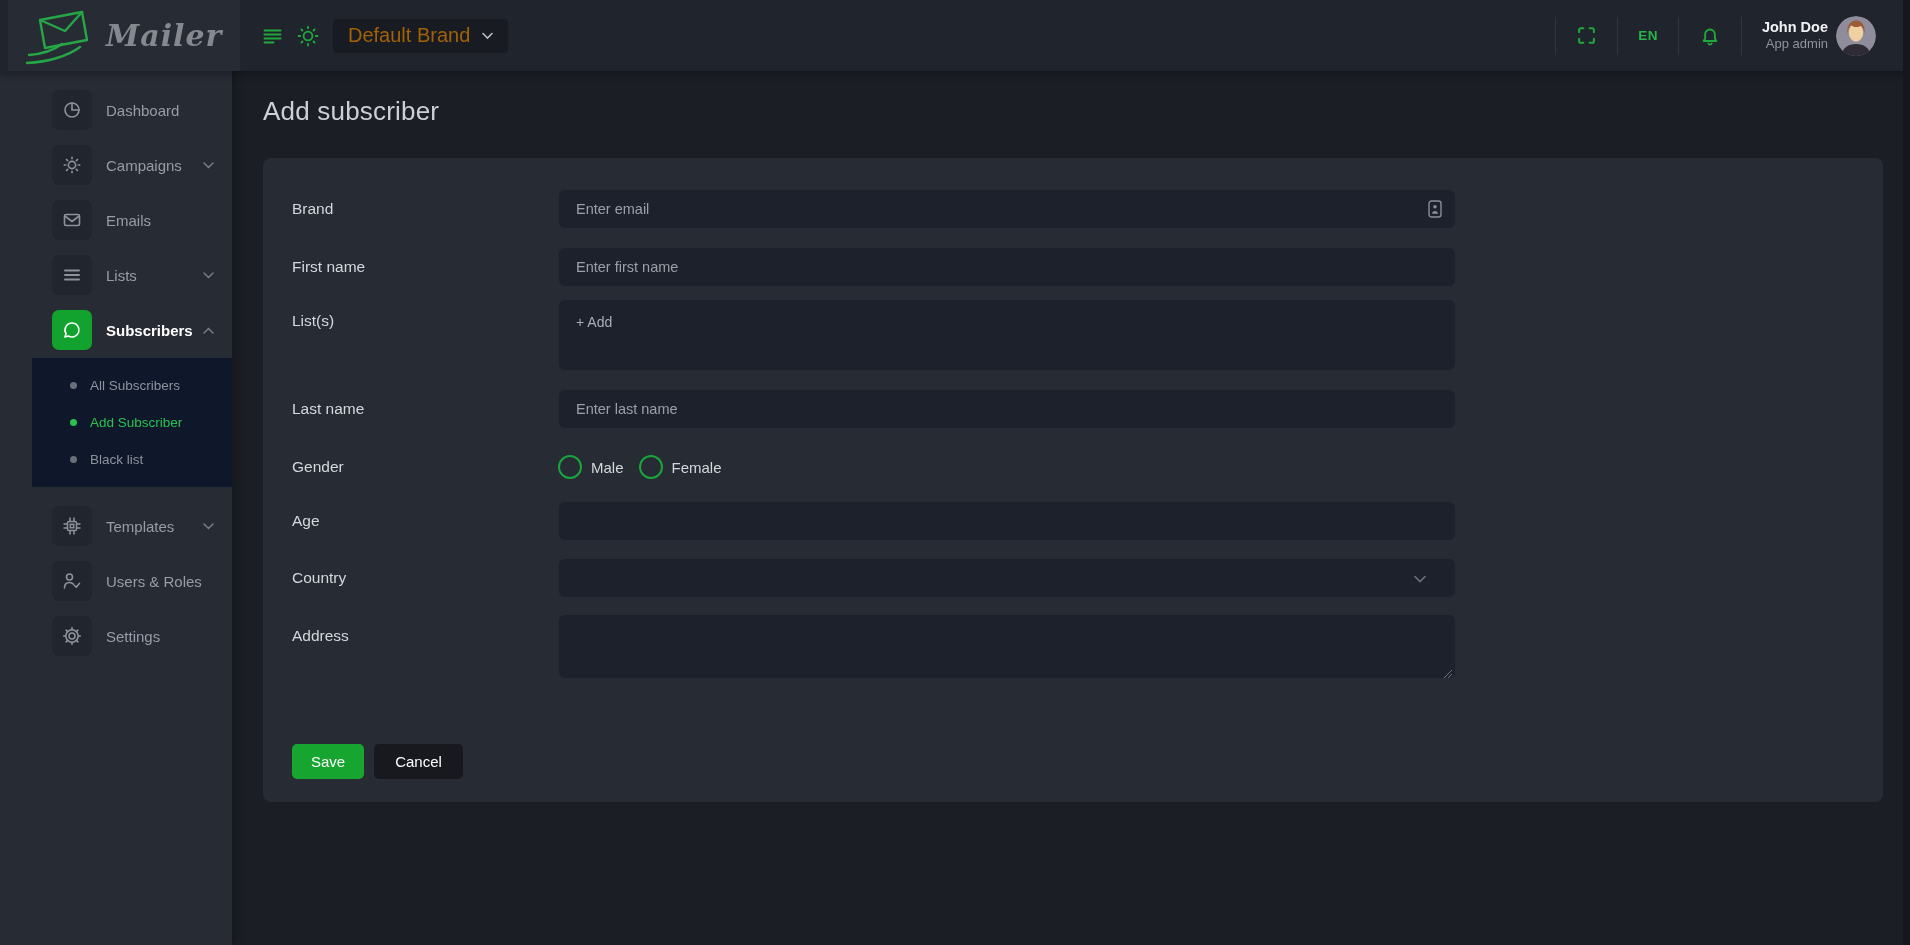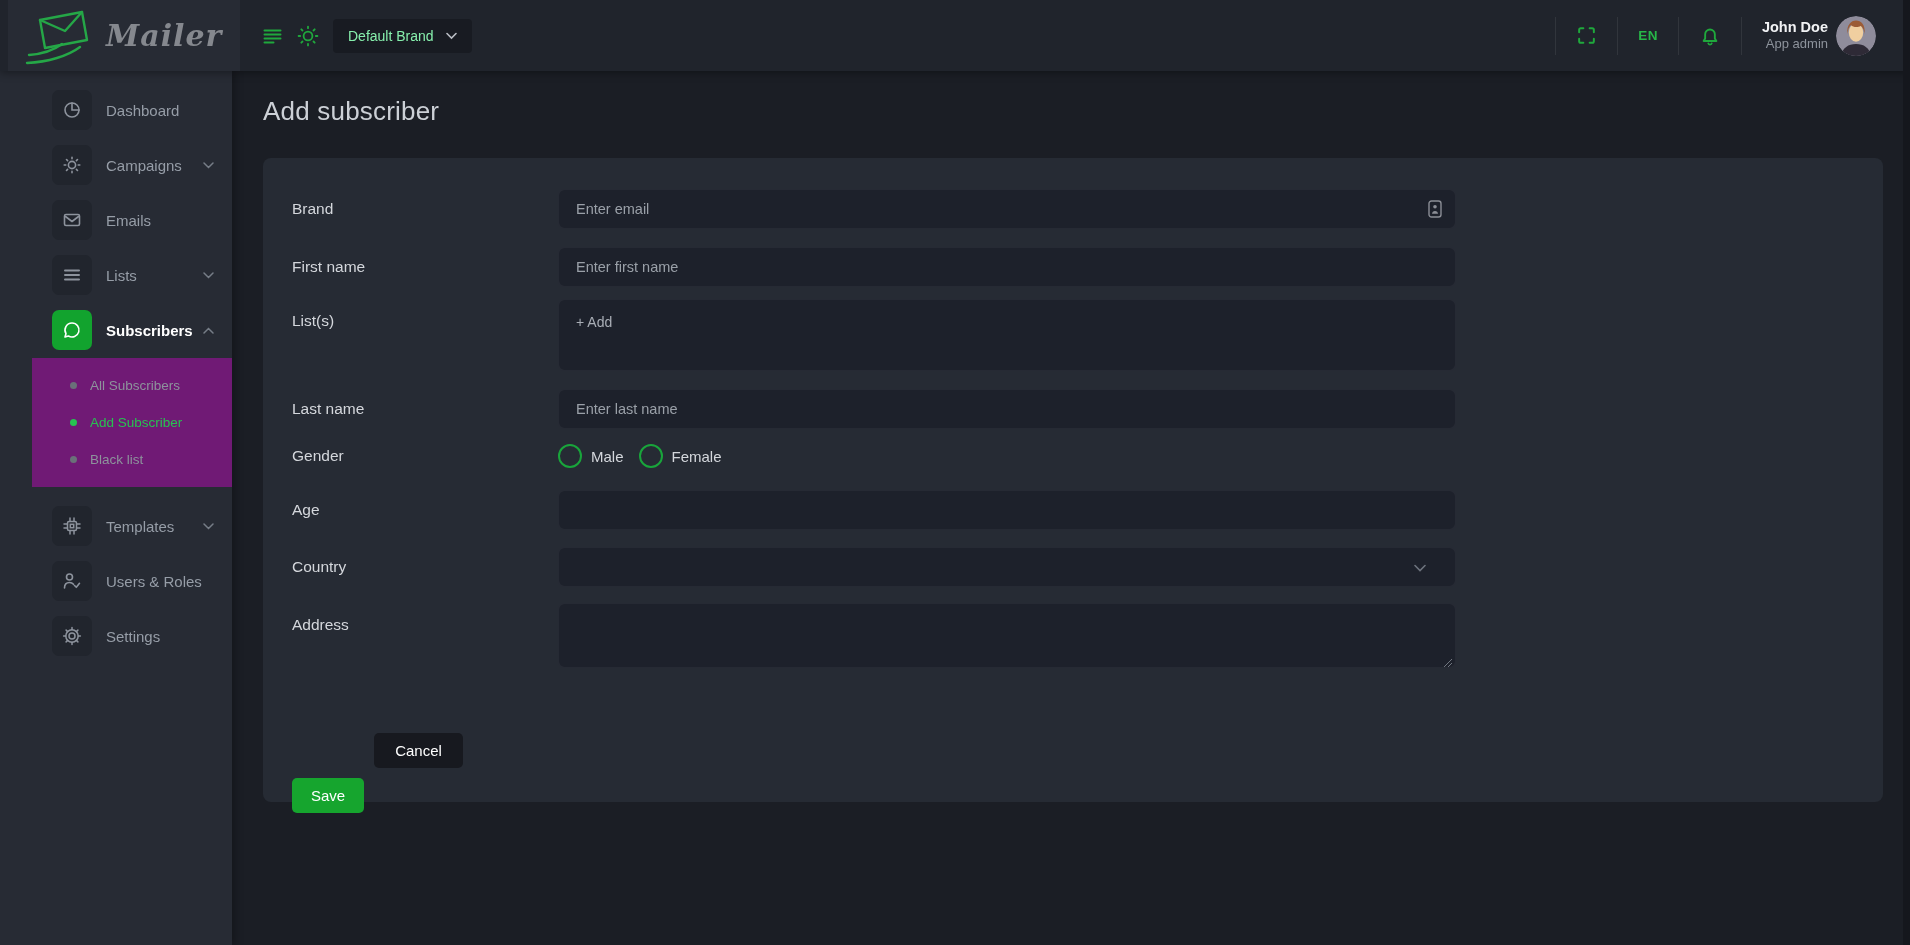--- a/index.html
+++ b/index.html
@@ -31,21 +31,21 @@
   .topbar-left {
     position: absolute; left: 262px; top: 0; height: 71px;
     display: flex; align-items: center; gap: 13px;
   }
   .tb-iconbtn { cursor: pointer; display: flex; align-items: center; justify-content: center; }
   .brand-btn {
     height: 34px; background: #181b22; border-radius: 4px;
     display: flex; align-items: center; gap: 12px; padding: 0 15px;
     cursor: pointer;
   }
-  .brand-btn .brand-label { font-size: 14px; color: #86efac; }
+  .brand-btn .brand-label { font-size: 20px; color: #a16207; }
   .topbar-right {
     position: absolute; right: 0; top: 0; height: 71px; padding-right: 34px;
     display: flex; align-items: center;
   }
   .tb-divider { width: 1px; height: 38px; background: rgba(255,255,255,0.08); margin: 0 20px; }
   .lang { font-size: 13.5px; font-weight: 700; color: #27b648; letter-spacing: .5px; cursor: pointer; }
   .user-meta { text-align: right; margin-right: 8px; cursor: pointer; }
   .user-name { font-size: 14.5px; font-weight: 700; color: #f1f2f4; line-height: 17px; }
   .user-role { font-size: 13px; color: #8d939c; line-height: 16px; }
   .avatar { width: 40px; height: 40px; border-radius: 50%; overflow: hidden; cursor: pointer; flex: none; }
@@ -62,21 +62,21 @@
     padding: 0 18px 0 20px; cursor: pointer;
   }
   .icon-box {
     width: 40px; height: 40px; border-radius: 7px; background: #21252d;
     display: flex; align-items: center; justify-content: center; flex: none;
   }
   .side-item.active .icon-box { background: #12a32e; }
   .side-label { margin-left: 14px; font-size: 15px; color: #969da7; }
   .side-item.active .side-label { color: #ffffff; font-weight: 700; }
   .side-chev { margin-left: auto; }
-  .submenu { background: #701a75; padding: 9px 0; margin: -7px 0 19px; }
+  .submenu { background: #0f172a; padding: 9px 0; margin: -7px 0 19px; }
   .submenu-item { display: flex; align-items: center; height: 37px; padding-left: 38px; cursor: pointer; }
   .dot { width: 7px; height: 7px; border-radius: 50%; background: #6a7079; margin-right: 13px; flex: none; }
   .submenu-label { font-size: 13.5px; color: #8d939c; }
   .submenu-item.active .dot { background: #27c251; }
   .submenu-item.active .submenu-label { color: #27c251; }
 
   
   .page-title {
     position: absolute; left: 263px; top: 96px; font-size: 26px; font-weight: 500;
     color: #ccd0d6; letter-spacing: .2px;
@@ -119,24 +119,24 @@
     font-family: "Liberation Sans", sans-serif;
   }
   .resize-corner { position: absolute; right: 3px; bottom: 4px; pointer-events: none; }
 
   .select-input { height: 40px; display: flex; align-items: center; padding: 0 17px; cursor: pointer; }
   .select-chev { position: absolute; right: 30px; top: 17px; }
 
   .btn-row { margin-top: 61px; display: flex; margin-left: 29px; gap: 10px; }
   .btn { height: 35px; border: none; border-radius: 5px; font-size: 15px; font-weight: 500;
          font-family: "Liberation Sans", sans-serif; cursor: pointer; color: #ffffff; }
-  .btn-save { width: 72px; background: #16a52e; margin-top: 45px; }
+  .btn-save { width: 72px; background: #16a52e; }
   .btn-cancel { width: 89px; background: #17191f; }
 
-  .gap18 { margin-top: 18px; } .gap12 { margin-top: 12px; } .gap21 { margin-top: 13px; }
+  .gap18 { margin-top: 18px; } .gap12 { margin-top: 12px; } .gap21 { margin-top: 24px; }
   .gap20 { margin-top: 20px; } .gap16 { margin-top: 16px; } .gap17 { margin-top: 17px; }
 
   .scroll-track { position: absolute; right: 0; top: 0; width: 7px; height: 945px; background: #15171d; z-index: 40; }
 </style>
 </head>
 <body>
 
 <header class="topbar">
 
   <div class="logo-block">

